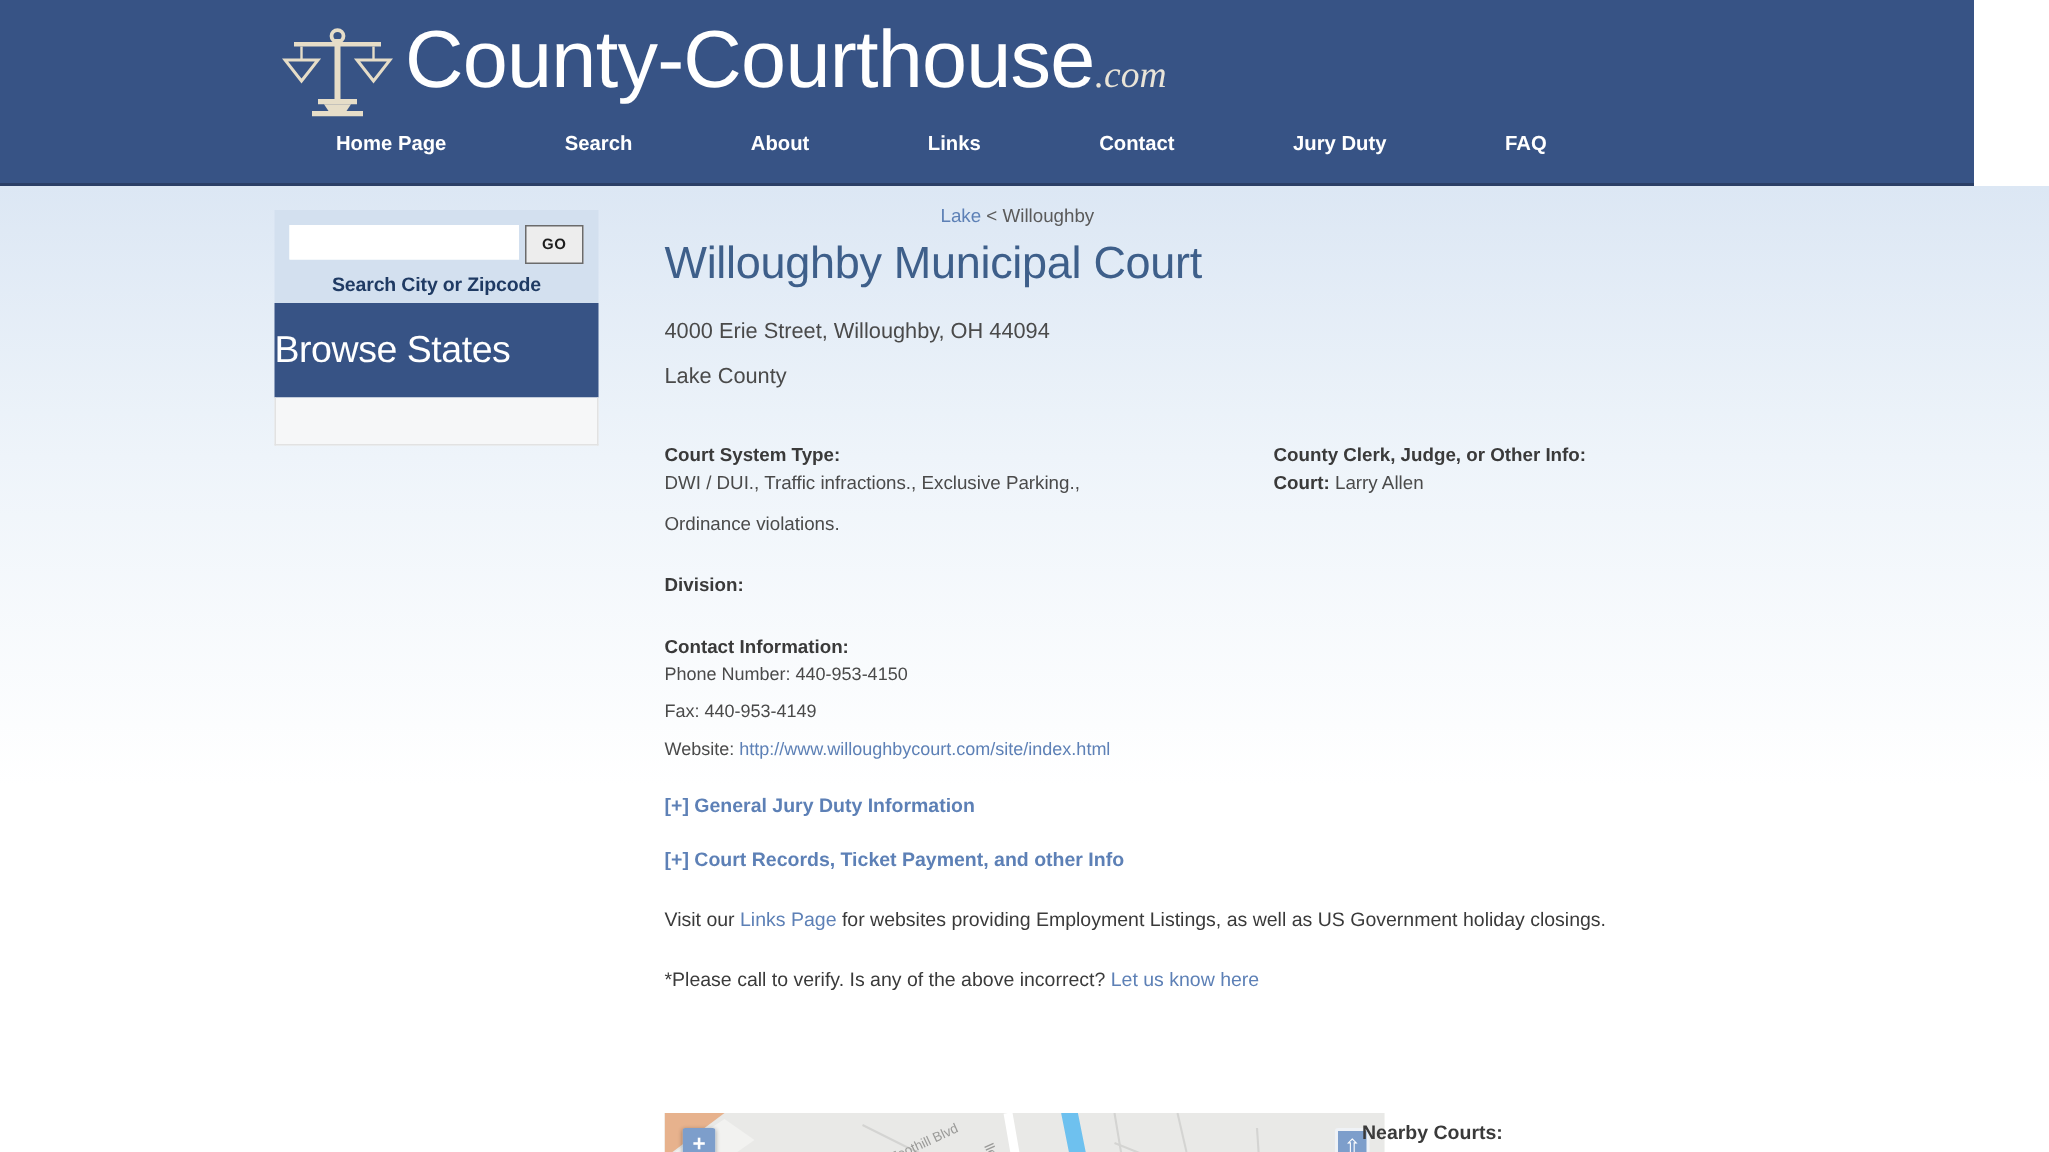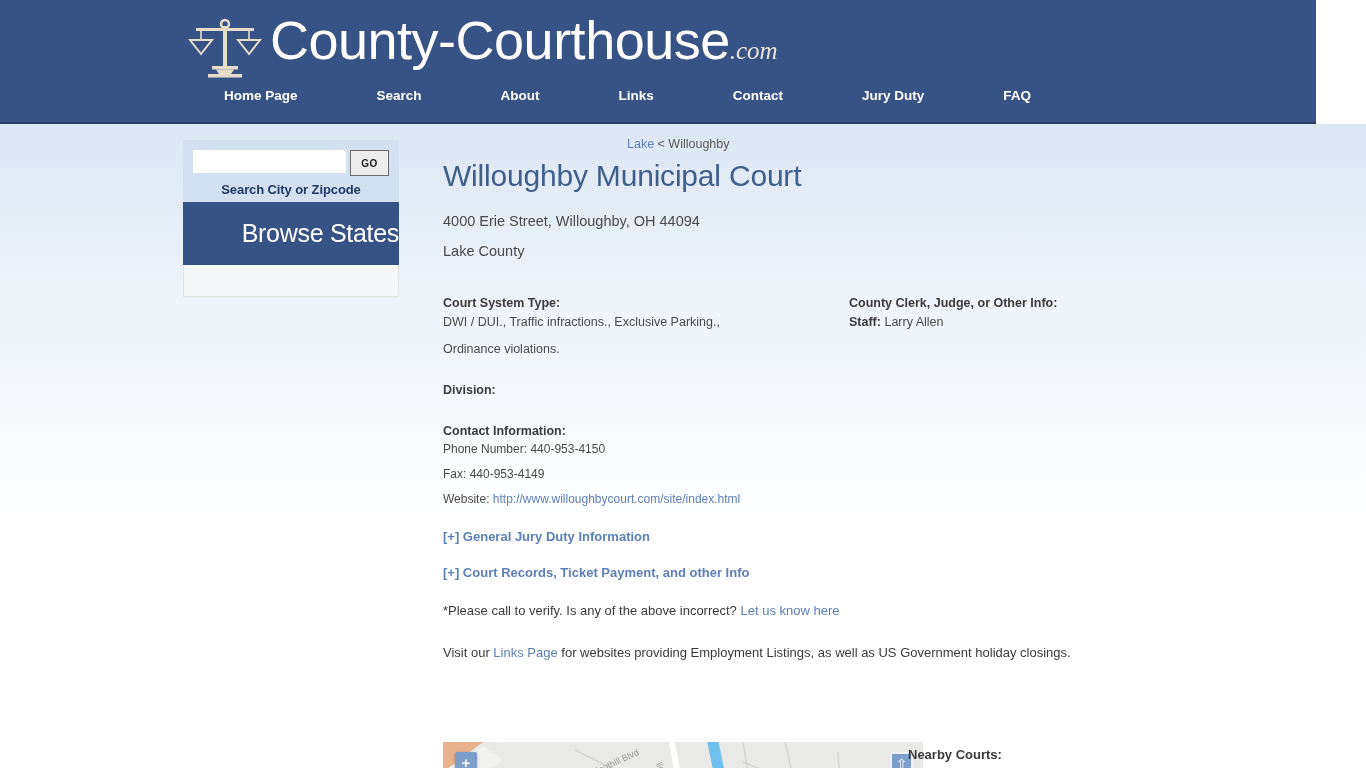--- a/index.html
+++ b/index.html
@@ -112,21 +112,21 @@
     text-align: center;
     font-size: 13px;
     font-weight: bold;
     color: #1f3a63;
     margin-top: 6px;
     letter-spacing: -0.1px;
   }
   .browse-states {
     background: #375385;
     color: #ffffff;
-    text-align: right;
+    text-align: left;
     font-size: 25px;
     height: 63px;
     line-height: 63px;
     cursor: pointer;
     letter-spacing: -0.3px;
   }
   .sidebar-filler {
     background: #f6f7f8;
     border: 1px solid #e2e2e2;
     border-top: none;
@@ -344,30 +344,30 @@
 
         <div class="spacer-block"></div>
         <div class="lbl">Contact Information:</div>
         <div class="contact-line tight">Phone Number: 440-953-4150</div>
         <div class="contact-line">Fax: 440-953-4149</div>
         <div class="contact-line"><span>Website: </span><a class="link" href="#">http://www.willoughbycourt.com/site/index.html</a></div>
       </div>
 
       <div class="info-right">
         <div class="lbl">County Clerk, Judge, or Other Info:</div>
-        <div class="val"><span class="lbl">Staff:</span> <span>Larry Allen</span></div>
+        <div class="val"><span class="lbl">Court:</span> <span>Larry Allen</span></div>
       </div>
     </div>
 
     <a class="expander" href="#">[+] General Jury Duty Information</a>
     <a class="expander" href="#">[+] Court Records, Ticket Payment, and other Info</a>
 
+    <div class="note"><span>Visit our </span><a class="link" href="#">Links Page</a><span> for websites providing Employment Listings, as well as US Government holiday closings.</span></div>
+
     <div class="note note2"><span>*Please call to verify. Is any of the above incorrect? </span><a class="link" href="#">Let us know here</a></div>
-
-    <div class="note"><span>Visit our </span><a class="link" href="#">Links Page</a><span> for websites providing Employment Listings, as well as US Government holiday closings.</span></div>
   </main>
 
   <div class="map-area">
     <svg class="map-svg" width="480" height="150" viewBox="0 0 480 150">
       <rect x="0" y="0" width="480" height="150" fill="#e9e9e7"></rect>
       <path d="M0 0 L40 0 L0 30 Z" fill="#e6a87c" opacity="0.85"></path>
       <path d="M-5 34 L40 4 L60 18 L20 46 Z" fill="#f2f2f0"></path>
       <g stroke="#d4d4d2" stroke-width="1.4" fill="none">
         <path d="M0 62 L60 58 L120 66 L170 70 L215 66"></path>
         <path d="M132 8 L160 22 L186 34 L200 44"></path>

